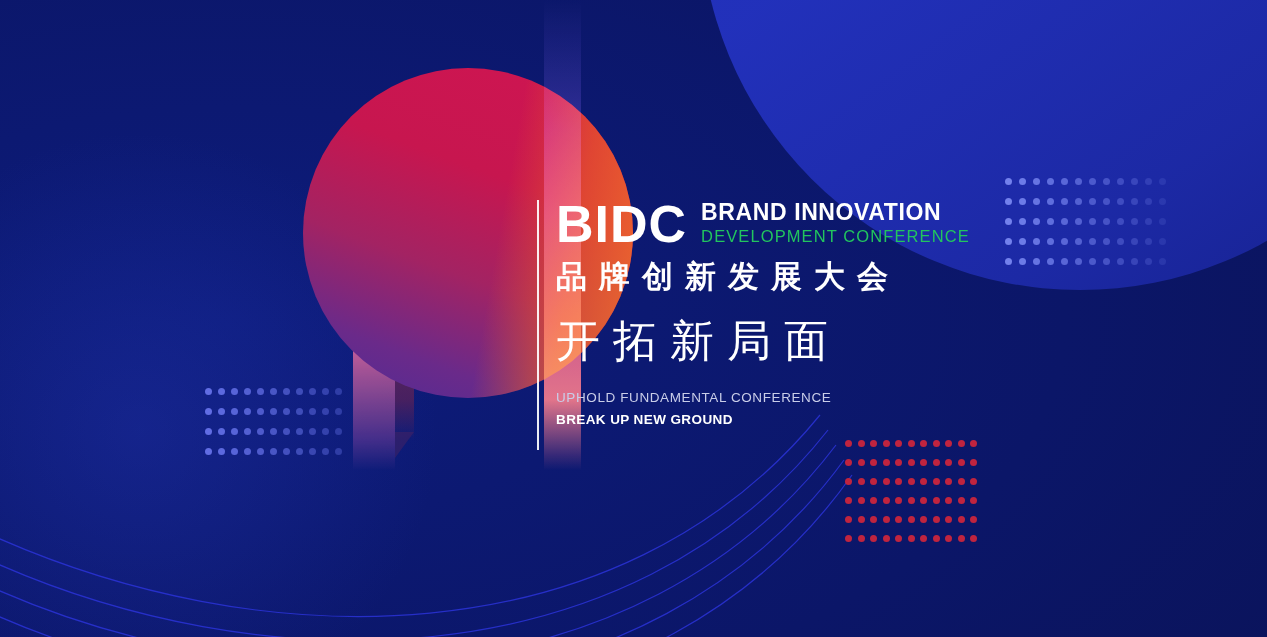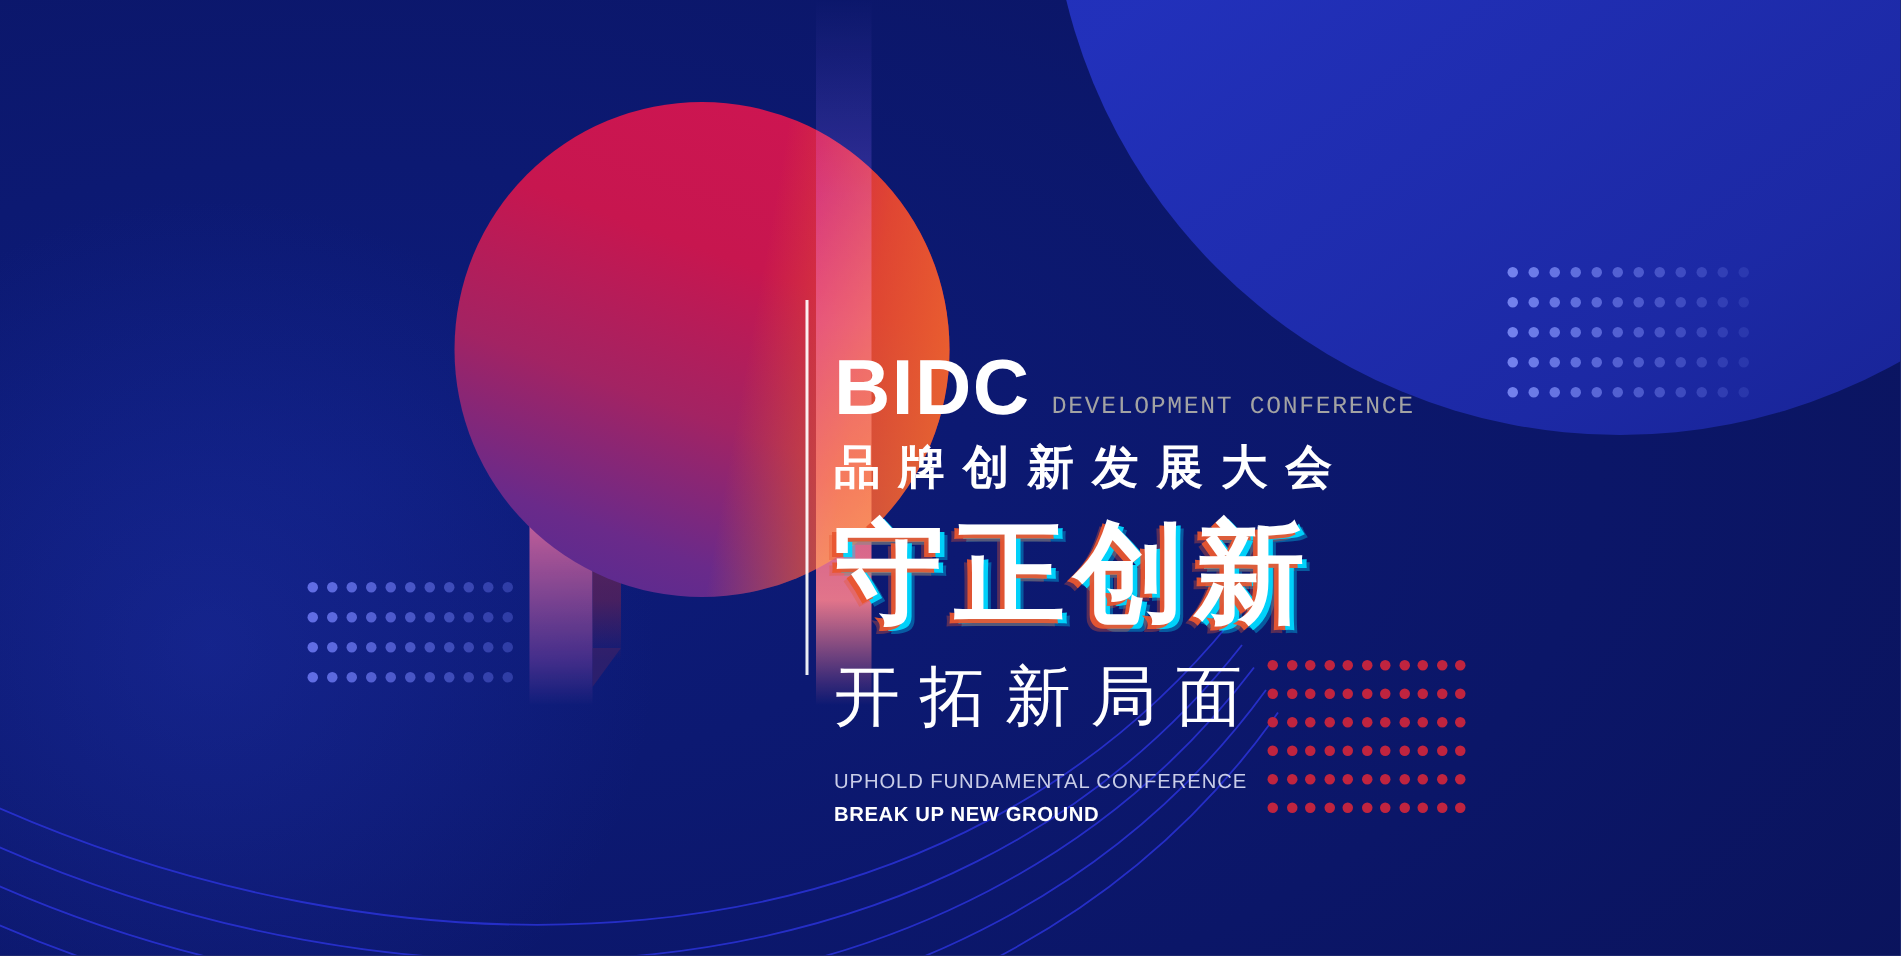--- a/index.html
+++ b/index.html
@@ -149,45 +149,44 @@
     top: 200px;
     width: 2px;
     height: 250px;
     background: #ffffff;
     opacity: .92;
   }
 
   
   #content { position: absolute; left: 556px; top: 200px; width: 430px; }
 
-  .bidc-row { display: flex; align-items: flex-end; gap: 14px; margin-top: 35px; }
+  .bidc-row { display: flex; align-items: flex-start; gap: 14px; }
   #bidc {
     font-size: 52px;
     font-weight: 700;
     color: #ffffff;
     letter-spacing: 1px;
     line-height: .96;
   }
   .bidc-en { padding-bottom: 4px; }
   #bidc-en1 {
     font-size: 23px;
     font-weight: 700;
     color: #ffffff;
     letter-spacing: .6px;
     line-height: 1.12;
     white-space: nowrap;
   }
   #bidc-en2 {
     font-size: 16.5px;
     font-weight: 400;
-    color: #a3a3a3;
+    color: #22c55e;
     letter-spacing: 1.1px;
     line-height: 1.22;
     white-space: nowrap;
-    font-family: Liberation Mono, monospace;
   }
   #cn-sub {
     margin-top: 6px;
     font-size: 31px;
     font-weight: 700;
     color: #ffffff;
     letter-spacing: 12px;
     white-space: nowrap;
   }
 
@@ -425,27 +424,27 @@
     </div>
 
 
   <div id="divider"></div>
 
   <div id="content">
 
     <div class="bidc-row">
       <div id="bidc">BIDC</div>
       <div class="bidc-en">
+        <div id="bidc-en1">BRAND INNOVATION</div>
         <div id="bidc-en2">DEVELOPMENT CONFERENCE</div>
       </div>
     </div>
 
     <div id="cn-sub">品牌创新发展大会</div>
 
-    <div id="slogan-main">守正创新</div>
     <div id="slogan-sub">开拓新局面</div>
 
     <div id="en-lines">
       <div class="en-line" id="en-line1">UPHOLD FUNDAMENTAL CONFERENCE</div>
       <div class="en-line" id="en-line3">BREAK UP NEW GROUND</div>
     </div>
 
   </div>
 </div>
 

